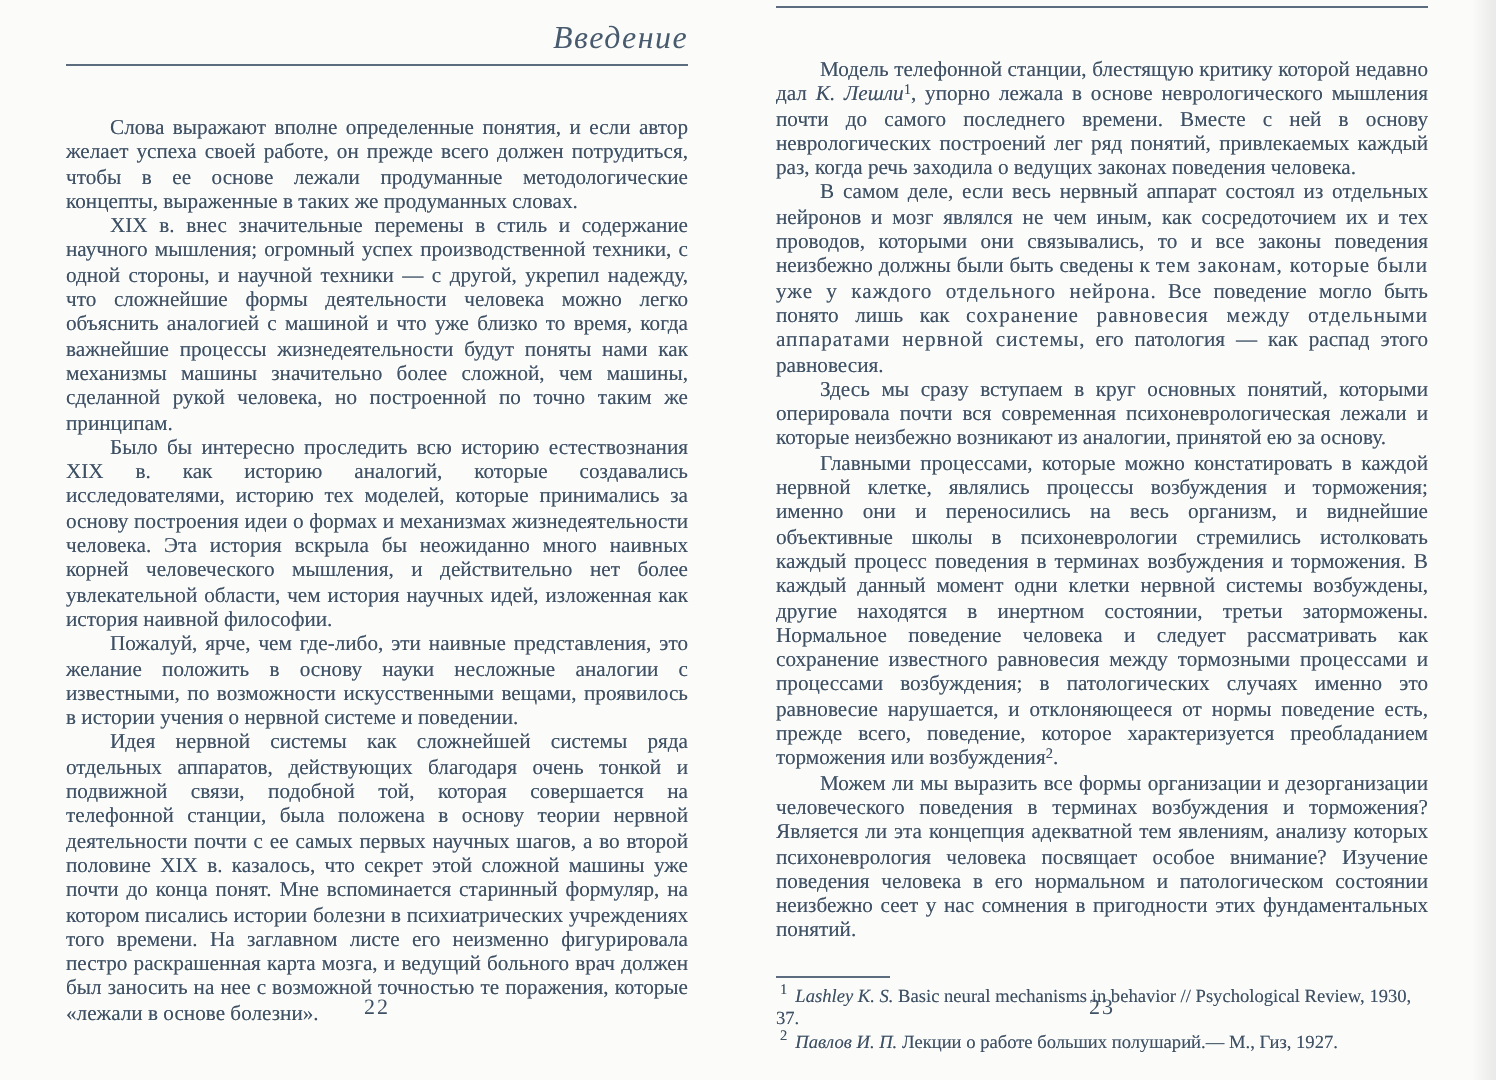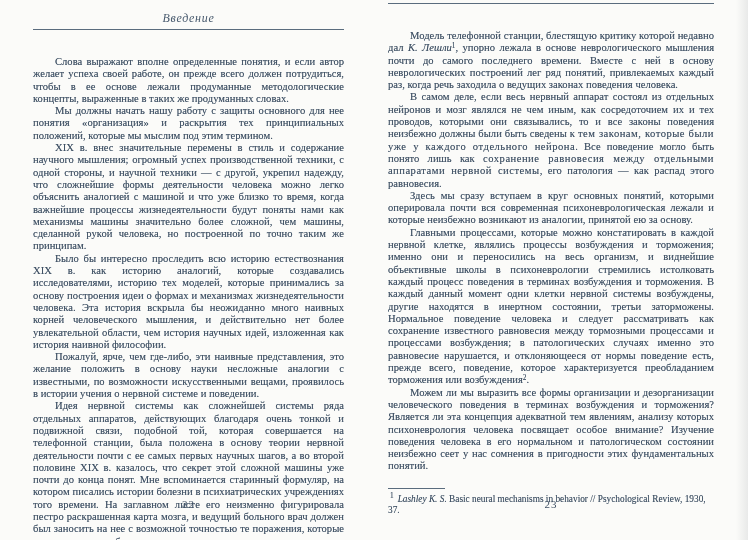--- a/index.html
+++ b/index.html
@@ -12,23 +12,23 @@
     overflow:hidden;
   }
   .edge-shadow{
     position:absolute;right:0;top:0;width:12px;height:540px;
     background:linear-gradient(to right, rgba(120,126,132,0), rgba(120,126,132,0.14));
   }
   .page{position:absolute;top:0;height:540px;}
   .page-left{left:33px;width:311px;}
   .page-right{left:388px;width:326px;}
   .running-head{
-    text-align:center;
+    text-align:right;
     font-style:italic;
-    font-size:12px;
+    font-size:16px;
     letter-spacing:0.7px;
     padding-top:11px;
     color:#485a6e;
   }
   .head-rule{
     height:0;
     border-top:1.3px solid #5a6c7e;
     margin-top:3px;
   }
   .page-body{
@@ -74,39 +74,39 @@
 
 <div class="spread">
 
   <div class="page page-left">
     <div class="running-head">
       <span>Введение</span>
     </div>
     <div class="head-rule"></div>
     <div class="page-body" id="left-body">
         <p><span>Слова выражают вполне определенные понятия, и если автор желает успеха своей работе, он прежде всего должен потрудиться, чтобы в ее основе лежали продуманные методологические концепты, выраженные в таких же продуманных словах.</span></p>
-        <p><span>Мы должны начать нашу работу с защиты основного для нее понятия «организация» и раскрытия тех принципиальных положений, которые мы мыслим под этим термином.</span></p>
         <p><span>XIX в. внес значительные перемены в стиль и содержание научного мышления; огромный успех производственной техники, с одной стороны, и научной техники — с другой, укрепил надежду, что сложнейшие формы деятельности человека можно легко объяснить аналогией с машиной и что уже близко то время, когда важнейшие процессы жизнедеятельности будут поняты нами как механизмы машины значительно более сложной, чем машины, сделанной рукой человека, но построенной по точно таким же принципам.</span></p>
         <p><span>Было бы интересно проследить всю историю естествознания XIX в. как историю аналогий, которые создавались исследователями, историю тех моделей, которые принимались за основу построения идеи о формах и механизмах жизнедеятельности человека. Эта история вскрыла бы неожиданно много наивных корней человеческого мышления, и действительно нет более увлекательной области, чем история научных идей, изложенная как история наивной философии.</span></p>
         <p><span>Пожалуй, ярче, чем где-либо, эти наивные представления, это желание положить в основу науки несложные аналогии с известными, по возможности искусственными вещами, проявилось в истории учения о нервной системе и поведении.</span></p>
         <p><span>Идея нервной системы как сложнейшей системы ряда отдельных аппаратов, действующих благодаря очень тонкой и подвижной связи, подобной той, которая совершается на телефонной станции, была положена в основу теории нервной деятельности почти с ее самых первых научных шагов, а во второй половине XIX в. казалось, что секрет этой сложной машины уже почти до конца понят. Мне вспоминается старинный формуляр, на котором писались истории болезни в психиатрических учреждениях того времени. На заглавном листе его неизменно фигурировала пестро раскрашенная карта мозга, и ведущий больного врач должен был заносить на нее с возможной точностью те поражения, которые «лежали в основе болезни».</span></p>
       </div>
     <div class="page-number">22</div>
   </div>
 
   <div class="page page-right">
     <div class="head-rule"></div>
     <div class="page-body" id="right-body">
         <p><span>Модель телефонной станции, блестящую критику которой недавно дал </span><span class="italic">К. Лешли</span><sup class="fn-ref">1</sup><span>, упорно лежала в основе неврологического мышления почти до самого последнего времени. Вместе с ней в основу неврологических построений лег ряд понятий, привлекаемых каждый раз, когда речь заходила о ведущих законах поведения человека.</span></p>
         <p><span>В самом деле, если весь нервный аппарат состоял из отдельных нейронов и мозг являлся не чем иным, как сосредоточием их и тех проводов, которыми они связывались, то и все законы поведения неизбежно должны были быть сведены к </span><span class="italic-spaced">тем законам, которые были уже у каждого отдельного нейрона</span><span>. Все поведение могло быть понято лишь как </span><span class="italic-spaced">сохранение равновесия между отдельными аппаратами нервной системы</span><span>, его патология — как распад этого равновесия.</span></p>
         <p><span>Здесь мы сразу вступаем в круг основных понятий, которыми оперировала почти вся современная психоневрологическая лежали и которые неизбежно возникают из аналогии, принятой ею за основу.</span></p>
         <p><span>Главными процессами, которые можно констатировать в каждой нервной клетке, являлись процессы возбуждения и торможения; именно они и переносились на весь организм, и виднейшие объективные школы в психоневрологии стремились истолковать каждый процесс поведения в терминах возбуждения и торможения. В каждый данный момент одни клетки нервной системы возбуждены, другие находятся в инертном состоянии, третьи заторможены. Нормальное поведение человека и следует рассматривать как сохранение известного равновесия между тормозными процессами и процессами возбуждения; в патологических случаях именно это равновесие нарушается, и отклоняющееся от нормы поведение есть, прежде всего, поведение, которое характеризуется преобладанием торможения или возбуждения</span><sup class="fn-ref">2</sup><span>.</span></p>
         <p><span>Можем ли мы выразить все формы организации и дезорганизации человеческого поведения в терминах возбуждения и торможения? Является ли эта концепция адекватной тем явлениям, анализу которых психоневрология человека посвящает особое внимание? Изучение поведения человека в его нормальном и патологическом состоянии неизбежно сеет у нас сомнения в пригодности этих фундаментальных понятий.</span></p>
       </div>
     <div class="footnotes" id="right-footnotes">
       <div class="fn-rule"></div>
     <div class="footnote"><sup class="fn-ref">1</sup><span class="italic">Lashley K. S.</span><span> Basic neural mechanisms in behavior // Psychological Review, 1930, 37.</span></div>
+        <div class="footnote"><sup class="fn-ref">2</sup><span class="italic">Павлов И. П.</span><span> Лекции о работе больших полушарий.— М., Гиз, 1927.</span></div>
       </div>
     <div class="page-number">23</div>
   </div>
 
   <div class="edge-shadow"></div>
 </div>
 
 </body></html>

